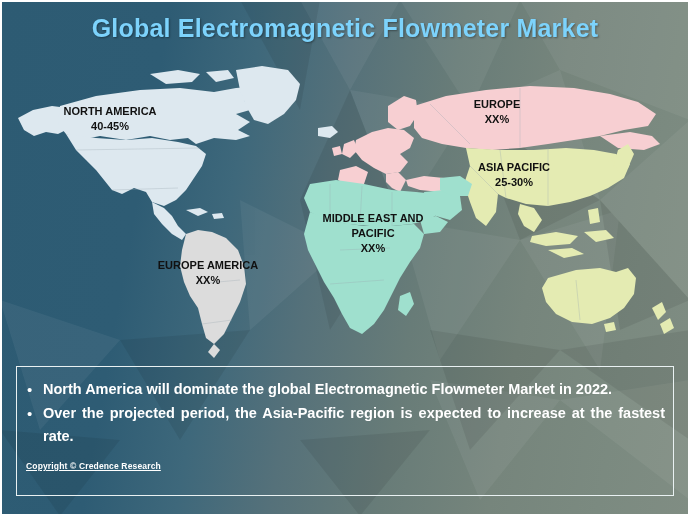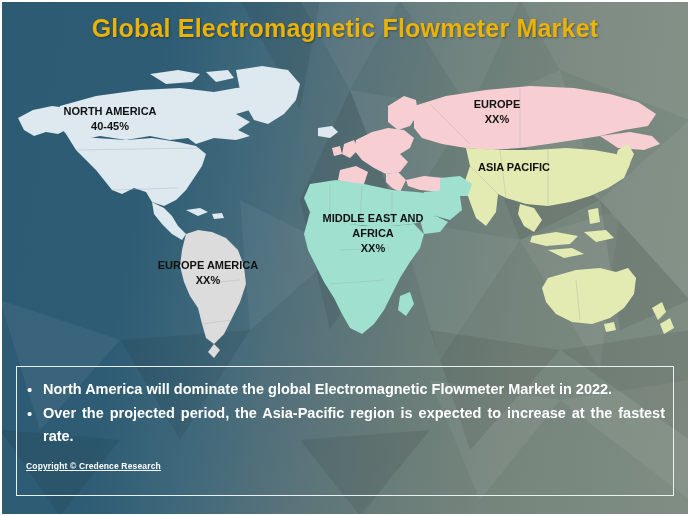--- a/index.html
+++ b/index.html
@@ -30,21 +30,21 @@
     box-sizing:border-box;
     pointer-events:none;
     z-index:40;
   }
 
   
   .title{
     position:absolute;
     top:14px;left:0;width:690px;
     text-align:center;
-    color:#eab308;
+    color:#7dd3fc;
     font-size:25px;
     font-weight:bold;
     letter-spacing:.2px;
     text-shadow:1px 1px 2px rgba(0,0,0,.35);
     z-index:20;
   }
 
   
   .map-wrap{
     position:absolute;
@@ -270,25 +270,26 @@
     <div class="pct">40-45%</div>
   </div>
 
   <div class="rlabel" id="lab-eu">
     <div>EUROPE</div>
     <div class="pct">XX%</div>
   </div>
 
   <div class="rlabel" id="lab-ap">
     <div>ASIA PACIFIC</div>
+    <div class="pct">25-30%</div>
   </div>
 
   <div class="rlabel" id="lab-mea">
     <div>MIDDLE EAST AND</div>
-    <div>AFRICA</div>
+    <div>PACIFIC</div>
     <div class="pct">XX%</div>
   </div>
 
   <div class="rlabel" id="lab-la">
     <div>EUROPE AMERICA</div>
     <div class="pct">XX%</div>
   </div>
 
   <div class="bullet-box">
     <div class="bullets">

